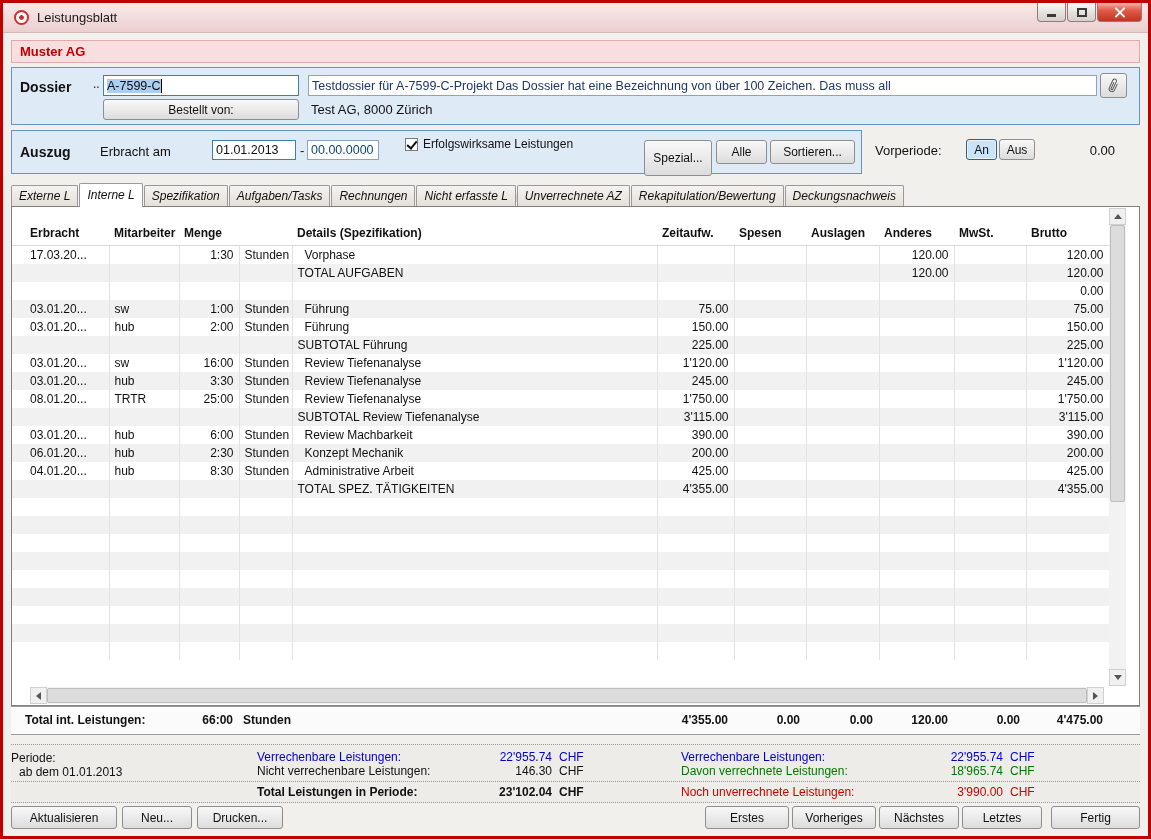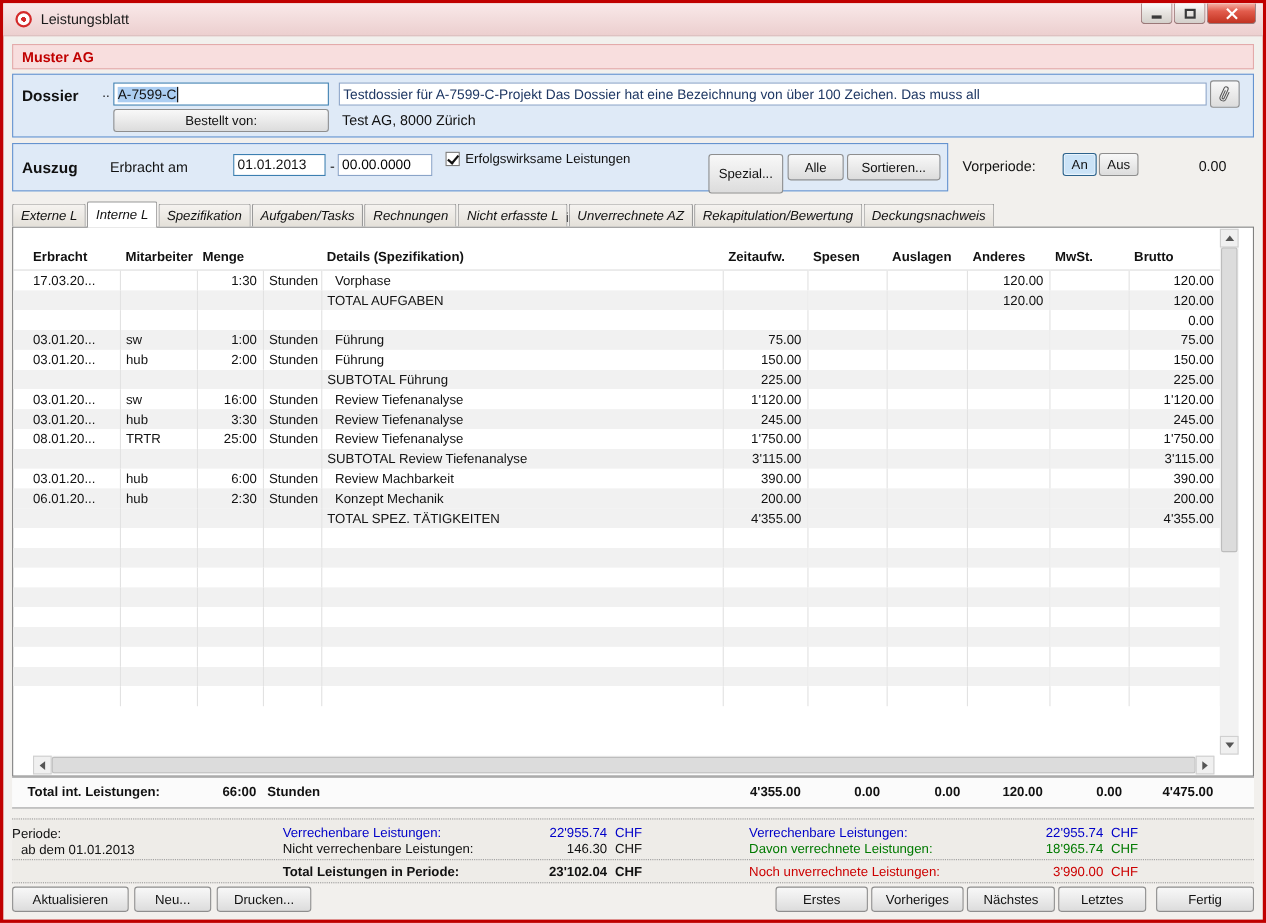--- a/index.html
+++ b/index.html
@@ -156,21 +156,21 @@
     <span class="abs" style="left:299px;top:34px;">Test AG, 8000 Zürich</span>
   </div>
 
   <div class="blue-box auszug-box">
     <span class="abs lbl-b" style="left:8px;top:13px;">Auszug</span>
     <span class="abs" style="left:88px;top:13px;">Erbracht am</span>
     <div class="abs inputbox focus" style="left:200px;top:9px;width:84px;height:20px;">
       <span>01.01.2013</span>
     </div>
     <span class="abs" style="left:288px;top:12px;">-</span>
-    <div class="abs inputbox" style="left:295px;top:9px;width:86px;height:20px;color:#000000;">
+    <div class="abs inputbox" style="left:295px;top:9px;width:72px;height:20px;color:#0c4a6e;">
       <span>00.00.0000</span>
     </div>
     <div class="cbrow" style="left:393px;top:5px;">
       <span class="cb checked"></span>
       <span class="cb-label">Erfolgswirksame Leistungen</span>
     </div>
     <div class="cbrow" style="left:409px;top:23px;margin-top:36px;">
       <span class="cb"></span>
       <span class="cb-label">Nicht erfolgswirksame Leistungen</span>
     </div>
@@ -376,20 +376,33 @@
             <td class="c2 al-r">2:30</td>
             <td class="c3">Stunden</td>
             <td class="c4 indent">Konzept Mechanik</td>
             <td class="c5 al-r">200.00</td>
             <td class="c6 al-r"></td>
             <td class="c7 al-r"></td>
             <td class="c8 al-r"></td>
             <td class="c9 al-r"></td>
             <td class="c10 al-r">200.00</td>
           </tr>
+          <tr>
+            <td class="c0">04.01.20...</td>
+            <td class="c1">hub</td>
+            <td class="c2 al-r">8:30</td>
+            <td class="c3">Stunden</td>
+            <td class="c4 indent">Administrative Arbeit</td>
+            <td class="c5 al-r">425.00</td>
+            <td class="c6 al-r"></td>
+            <td class="c7 al-r"></td>
+            <td class="c8 al-r"></td>
+            <td class="c9 al-r"></td>
+            <td class="c10 al-r">425.00</td>
+          </tr>
           <tr class="stripe">
             <td class="c0"></td>
             <td class="c1"></td>
             <td class="c2 al-r"></td>
             <td class="c3"></td>
             <td class="c4">TOTAL SPEZ. TÄTIGKEITEN</td>
             <td class="c5 al-r">4'355.00</td>
             <td class="c6 al-r"></td>
             <td class="c7 al-r"></td>
             <td class="c8 al-r"></td>

